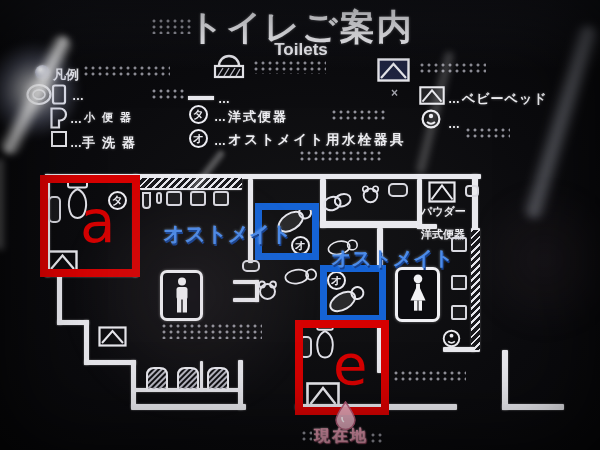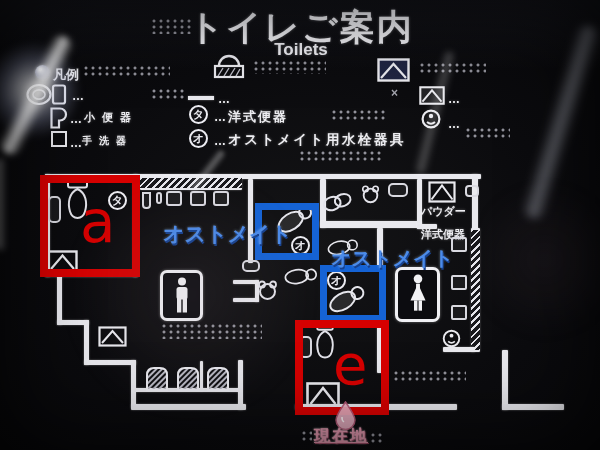--- a/index.html
+++ b/index.html
@@ -30,21 +30,21 @@
   .jp{position:absolute;color:#ededf1;font-weight:bold;white-space:nowrap;
     text-shadow:0 0 3px rgba(255,255,255,.35);}
   .title-ja{left:176px;top:4px;width:250px;font-size:35px;letter-spacing:2px;text-align:center;color:#f4f4f7;}
   .title-en{left:176px;top:40px;width:250px;font-size:17px;text-align:center;color:#f0f0f4;}
   .redbox{position:absolute;border:8px solid #d60000;}
   .bluebox{position:absolute;border:7px solid #1563d5;}
   .marker{position:absolute;color:#d60000;font-family:"DejaVu Sans",sans-serif;line-height:1;}
   .bluelabel{position:absolute;color:#4b8bea;font-weight:bold;white-space:nowrap;
     text-shadow:1px 2px 0 #16418f,0 0 3px rgba(190,220,255,.55);}
   .pinklabel{position:absolute;color:#de93aa;font-weight:bold;white-space:nowrap;
-    text-shadow:0 0 2px rgba(255,235,240,.8),1px 1px 1px #7e2743;text-decoration:underline;}
+    text-shadow:0 0 2px rgba(255,235,240,.8),1px 1px 1px #7e2743;}
   
   .refl{position:absolute;pointer-events:none;}
   .glow-tl{left:-12px;top:40px;width:90px;height:100px;border-radius:50%;
     background:radial-gradient(circle,rgba(255,255,255,.75) 0%,rgba(200,210,255,.25) 45%,rgba(0,0,0,0) 72%);filter:blur(4px);}
   .streak1{left:24px;top:30px;width:24px;height:130px;transform:rotate(27deg);border-radius:14px;
     background:linear-gradient(90deg,rgba(255,255,255,0),rgba(255,255,255,.85),rgba(255,255,255,0));filter:blur(3px);}
   .streak2{left:548px;top:22px;width:26px;height:200px;transform:rotate(17deg);border-radius:14px;opacity:.38;
     background:linear-gradient(90deg,rgba(255,255,255,0),rgba(235,240,255,.9),rgba(255,255,255,0));filter:blur(4px);}
   .streak3{left:428px;top:50px;width:14px;height:125px;transform:rotate(14deg);border-radius:10px;opacity:.3;
     background:linear-gradient(90deg,rgba(255,255,255,0),rgba(255,255,255,.9),rgba(255,255,255,0));filter:blur(3px);}
@@ -105,21 +105,21 @@
   <div class="abs" style="left:50px;top:107px;">
     <svg width="19" height="22" viewBox="0 0 19 22">
       <path d="M1.5 1.5 H10 a6 6 0 0 1 0 12 H9 V20.5 H1.5 z" fill="none" stroke="#e9e9ee" stroke-width="2.2"></path>
     </svg>
   </div>
   <div class="jp" style="left:70px;top:112px;font-size:12px;">…</div>
   <div class="jp" style="left:84px;top:110px;font-size:11px;letter-spacing:7px;">小便器</div>
 
   <div class="abs" style="left:51px;top:131px;width:16px;height:16px;border:2.5px solid #e9e9ee;"></div>
   <div class="jp" style="left:70px;top:136px;font-size:12px;">…</div>
-  <div class="jp" style="left:82px;top:134px;font-size:10px;letter-spacing:7px;font-family:Liberation Mono, monospace;">手洗器</div>
+  <div class="jp" style="left:82px;top:134px;font-size:13px;letter-spacing:7px;font-family:Liberation Mono, monospace;">手洗器</div>
 
   <div class="abs" style="left:188px;top:96px;width:26px;height:4px;background:#e9e9ee;box-shadow:0 0 2px rgba(255,255,255,.5);"></div>
   <div class="jp" style="left:218px;top:92px;font-size:12px;">…</div>
 
   <div class="badge" style="left:189px;top:105px;">タ</div>
   <div class="jp" style="left:214px;top:110px;font-size:12px;">…</div>
   <div class="jp" style="left:228px;top:108px;font-size:13px;letter-spacing:2px;">洋式便器</div>
   <div class="braille" style="left:332px;top:110px;width:54px;height:10px;"></div>
 
   <div class="badge" style="left:189px;top:129px;">オ</div>
@@ -128,20 +128,21 @@
   <div class="braille" style="left:300px;top:151px;width:84px;height:12px;"></div>
 
   <div class="cross" style="left:391px;top:86px;">×</div>
   <div class="abs" style="left:419px;top:85px;">
     <svg width="26" height="21" viewBox="0 0 30 22">
       <rect x="1.5" y="1.5" width="27" height="19" fill="rgba(255,255,255,.1)" stroke="#e9e9ee" stroke-width="2.4"></rect>
       <path d="M4 18 L15 5 L26 18" fill="none" stroke="#e9e9ee" stroke-width="2.2"></path>
     </svg>
   </div>
   <div class="jp" style="left:448px;top:92px;font-size:12px;">…</div>
+  <div class="jp" style="left:462px;top:90px;font-size:13px;letter-spacing:1px;">ベビーベッド</div>
 
   <div class="abs" style="left:421px;top:109px;">
     <svg width="20" height="20" viewBox="0 0 20 20">
       <circle cx="10" cy="10" r="8.4" fill="none" stroke="#e9e9ee" stroke-width="2.2"></circle>
       <circle cx="10" cy="7" r="2.2" fill="#e9e9ee"></circle>
       <path d="M6 13 q4 3.4 8 0" fill="none" stroke="#e9e9ee" stroke-width="2"></path>
     </svg>
   </div>
   <div class="jp" style="left:448px;top:117px;font-size:12px;">…</div>
   <div class="braille" style="left:466px;top:128px;width:44px;height:12px;"></div>

